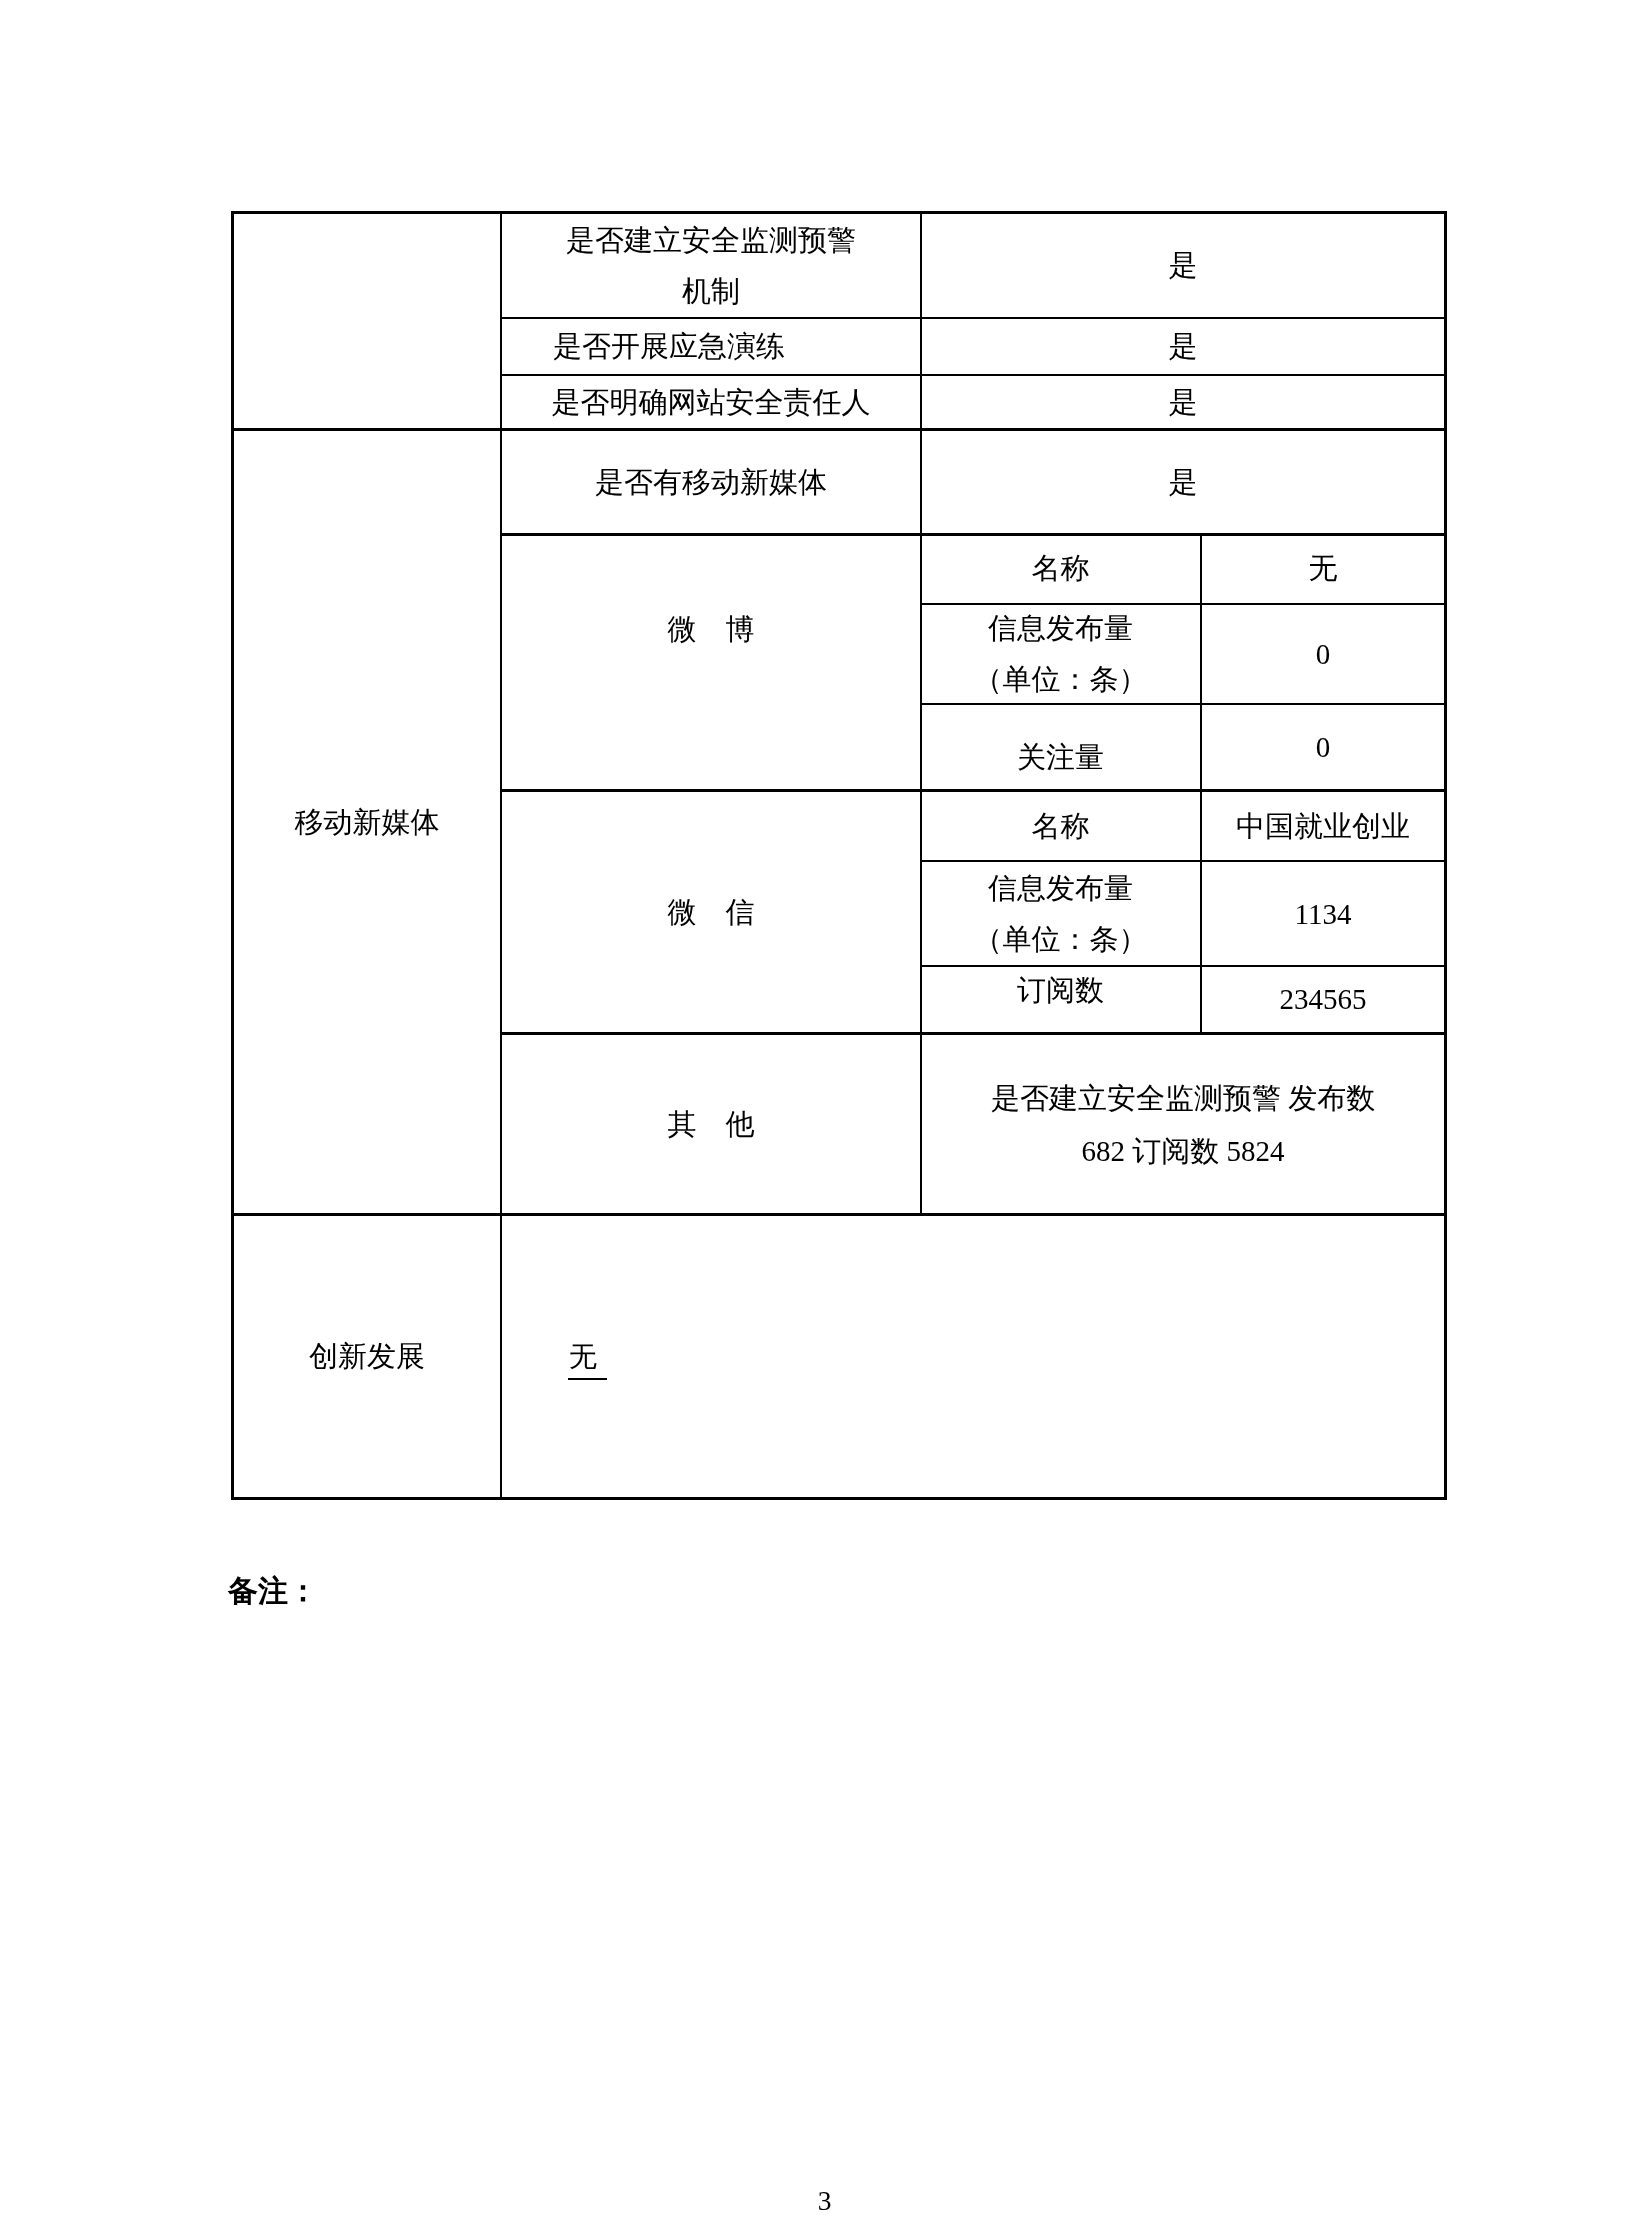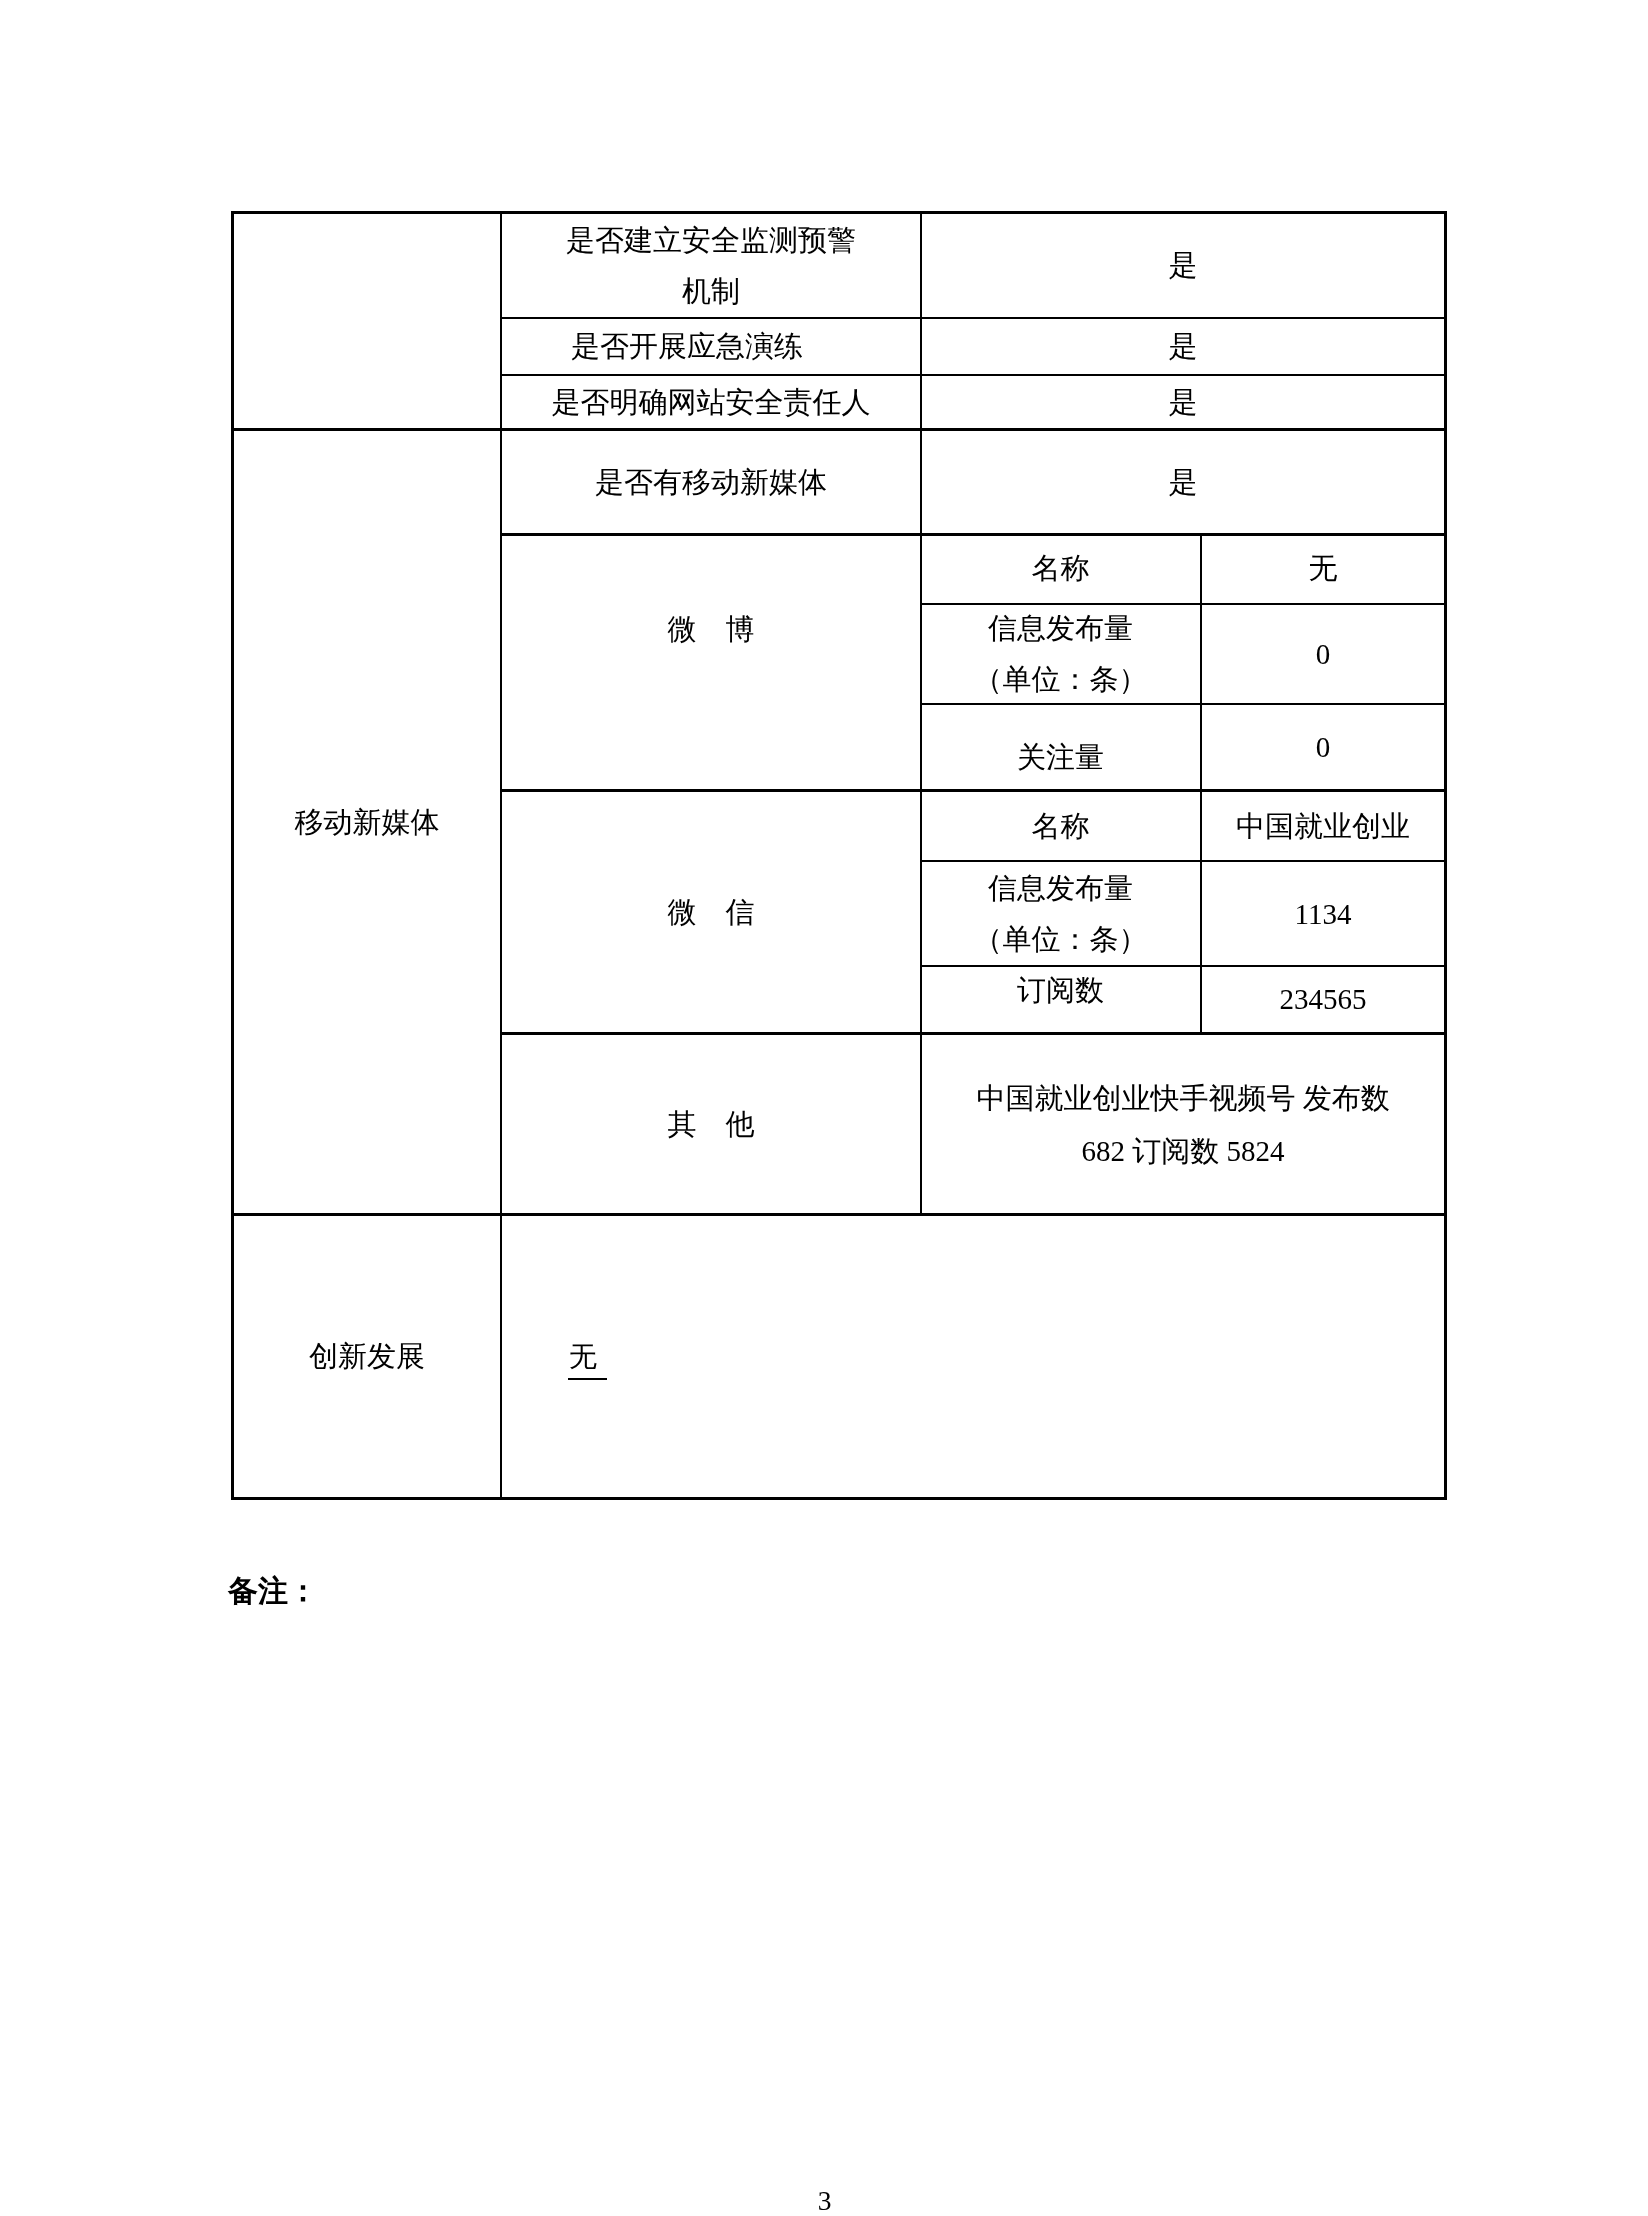--- a/index.html
+++ b/index.html
@@ -65,21 +65,21 @@
 <div class="line" style="left:920px;top:965px;width:527px;height:2.2px;"></div>
 <div class="line" style="left:500px;top:1032px;width:947px;height:3.1px;"></div>
 <div class="line" style="left:231px;top:1213px;width:1216px;height:3.1px;"></div>
 
 <div class="cell" style="left:502px;top:214px;width:418px;height:103px;">
   <span class="stack"><span>是否建立安全监测预警</span><br>
   <span>机制</span></span>
 </div>
 <div class="cell" style="left:922px;top:214px;width:522px;height:103px;">是</div>
 
-<div class="cell" style="left:502px;top:319px;width:346px;height:55px;padding-left:12px;">是否开展应急演练</div>
+<div class="cell" style="left:484px;top:319px;width:346px;height:55px;padding-left:12px;">是否开展应急演练</div>
 <div class="cell" style="left:922px;top:319px;width:522px;height:55px;">是</div>
 
 <div class="cell" style="left:502px;top:376px;width:418px;height:52px;">是否明确网站安全责任人</div>
 <div class="cell" style="left:922px;top:376px;width:522px;height:52px;">是</div>
 
 <div class="cell" style="left:234px;top:431px;width:266px;height:782px;">移动新媒体</div>
 
 <div class="cell" style="left:502px;top:431px;width:418px;height:102px;">是否有移动新媒体</div>
 <div class="cell" style="left:922px;top:431px;width:522px;height:102px;">是</div>
 
@@ -100,21 +100,21 @@
 <div class="cell" style="left:922px;top:863px;width:277px;height:102px;">
   <span class="stack"><span>信息发布量</span><br>
   <span>（单位：条）</span></span>
 </div>
 <div class="cell" style="left:1202px;top:863px;width:242px;height:102px;">1134</div>
 <div class="cell" style="left:922px;top:967px;width:277px;height:46px;">订阅数</div>
 <div class="cell" style="left:1202px;top:967px;width:242px;height:65px;">234565</div>
 
 <div class="cell" style="left:502px;top:1035px;width:418px;height:179px;">其　他</div>
 <div class="cell other-value" style="left:922px;top:1035px;width:522px;height:179px;">
-  <span class="stack"><span>中国就业创业快手视频号 发布数</span><br>
+  <span class="stack"><span>是否建立安全监测预警 发布数</span><br>
   <span>682 订阅数 5824</span></span>
 </div>
 
 <div class="cell" style="left:234px;top:1216px;width:266px;height:281px;">创新发展</div>
 
 <div class="innov-content" style="left:502px;top:1216px;width:945px;height:281px;">
   <div>
     <span class="fillin">无</span>
   </div>
 </div>

